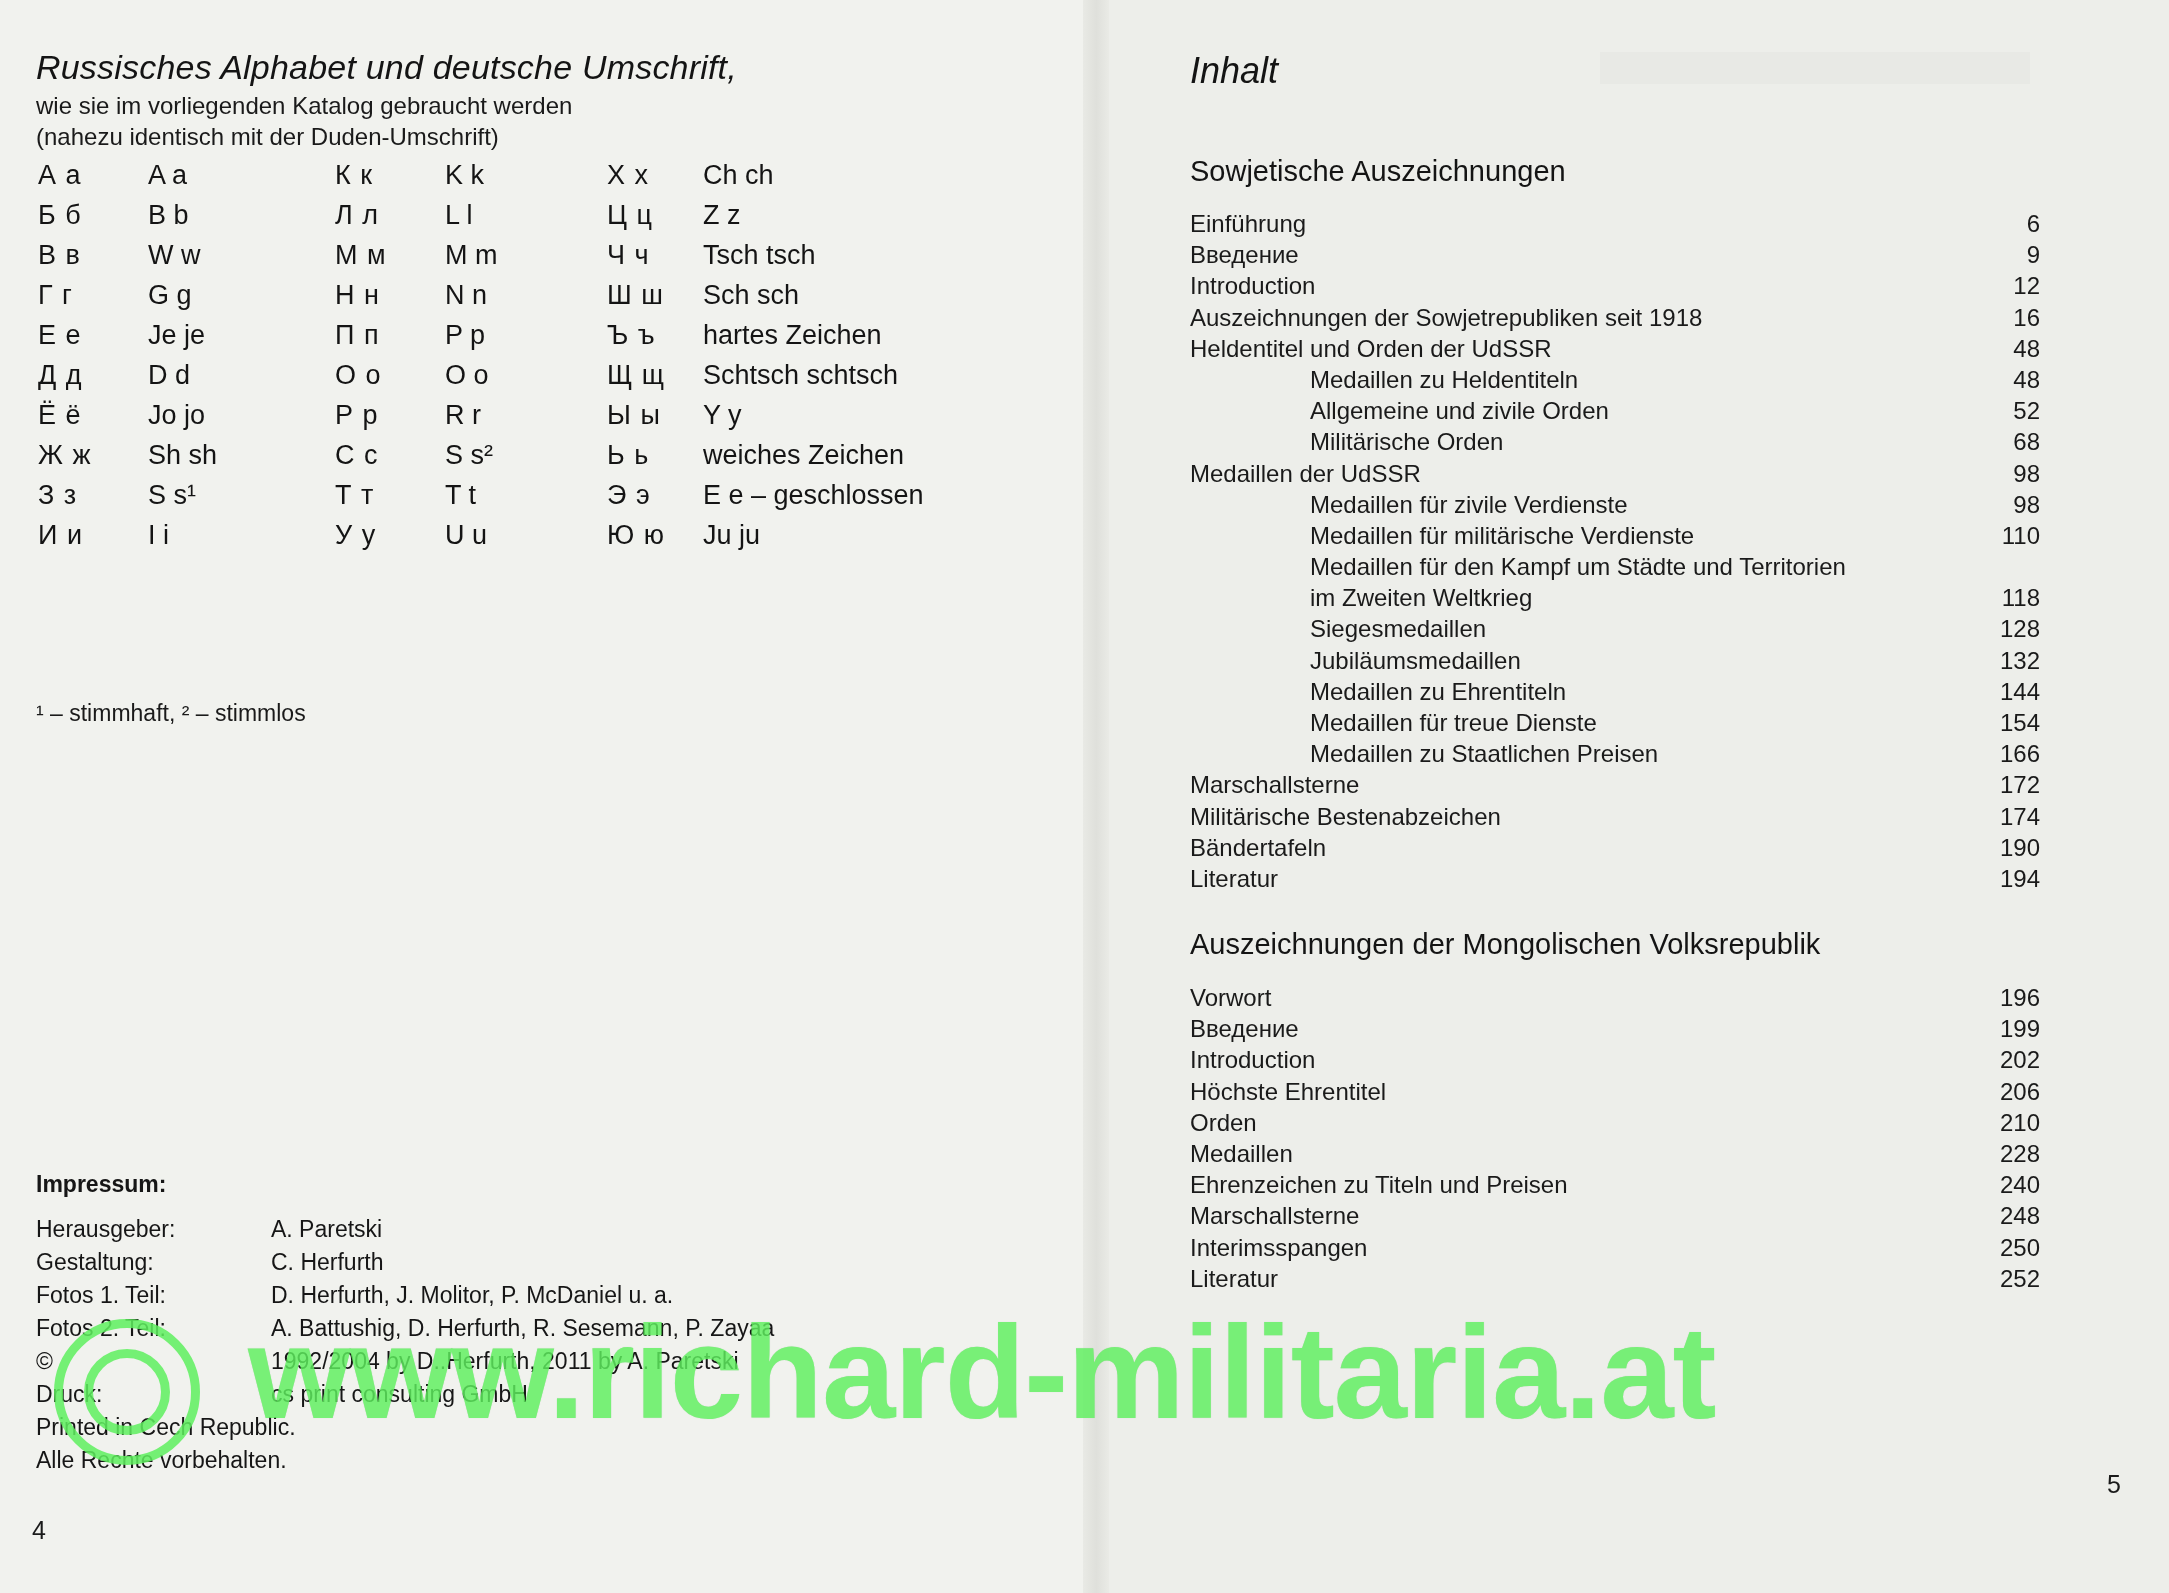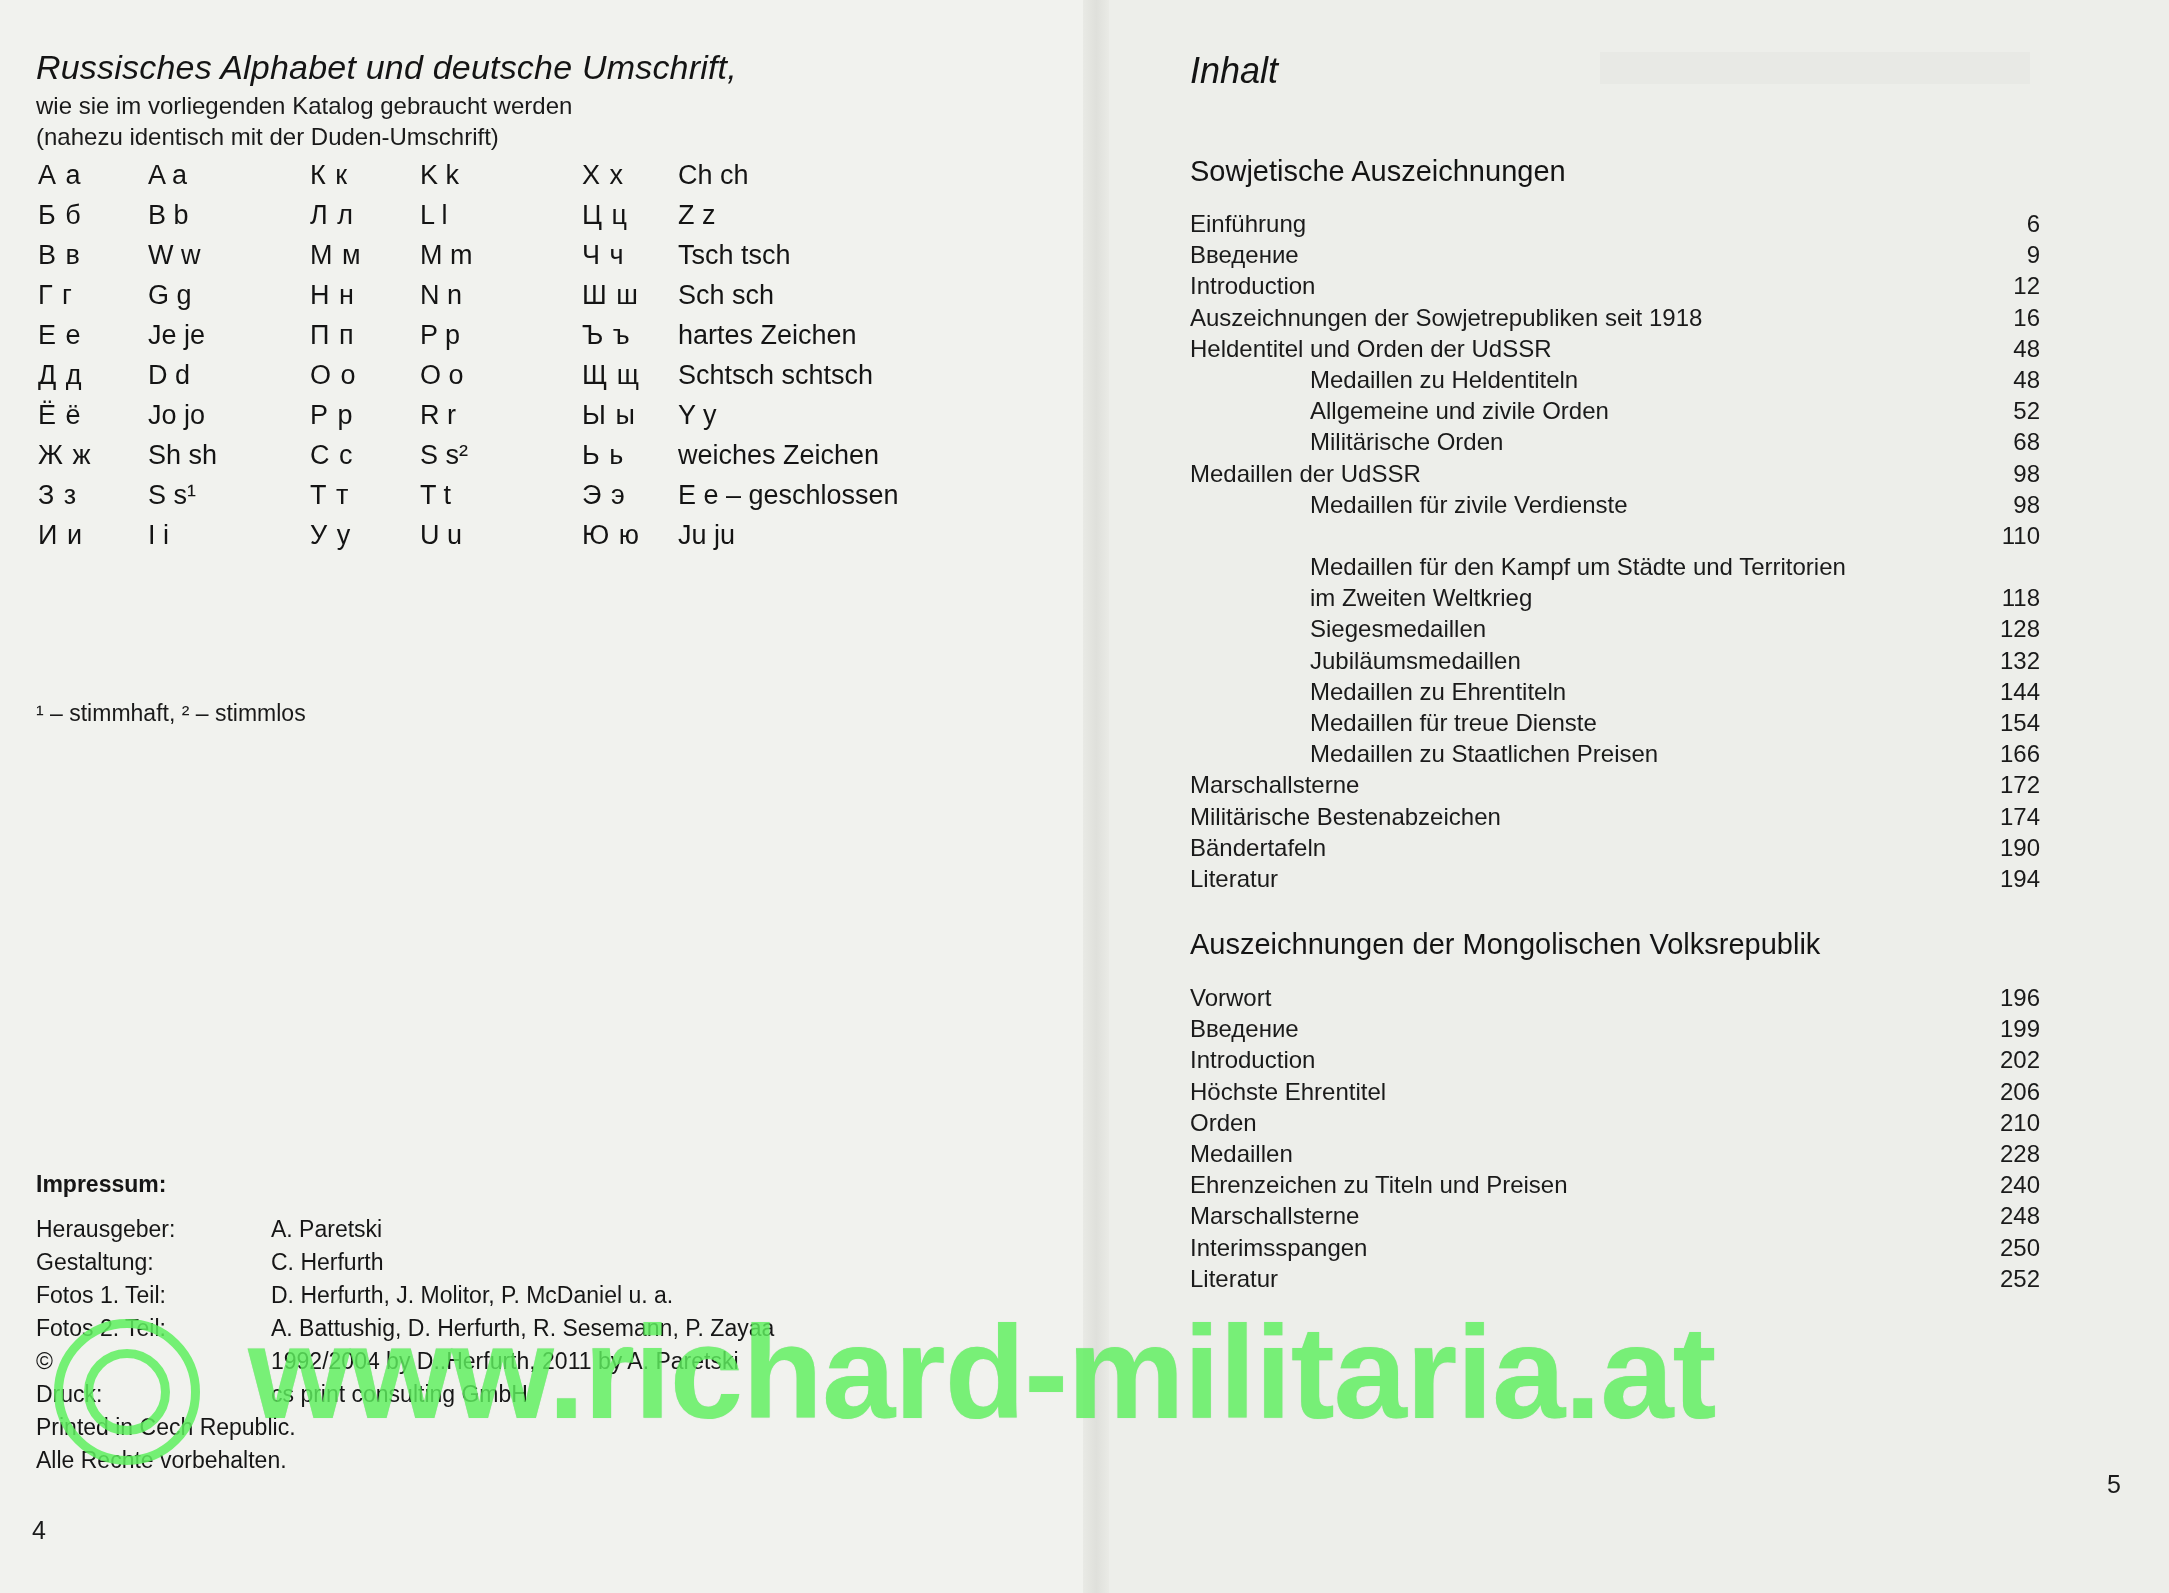--- a/index.html
+++ b/index.html
@@ -66,21 +66,21 @@
   .alpha-table {
     position: absolute;
     left: 38px; top: 155px;
     font-size: 27px;
     line-height: 40px;
     color: #141414;
   }
   .alpha-row { display: flex; }
   .col-a { width: 110px; }
   .col-b { width: 162px; }
-  .col-c { width: 110px; }
+  .col-c { width: 110px; margin-left: 25px; }
   .col-d { width: 162px; }
   .col-e { width: 96px; }
   .col-f { width: 260px; }
   .cyr { letter-spacing: 1px; }
 
   .alpha-foot {
     position: absolute;
     left: 36px; top: 700px;
     font-size: 23px;
     color: #1a1a1a;
@@ -332,21 +332,21 @@
     <div class="toc-row"><span class="t ind-0">Einführung</span><span class="p">6</span></div>
     <div class="toc-row"><span class="t ind-0">Введение</span><span class="p">9</span></div>
     <div class="toc-row"><span class="t ind-0">Introduction</span><span class="p">12</span></div>
     <div class="toc-row"><span class="t ind-0">Auszeichnungen der Sowjetrepubliken seit 1918</span><span class="p">16</span></div>
     <div class="toc-row"><span class="t ind-0">Heldentitel und Orden der UdSSR</span><span class="p">48</span></div>
     <div class="toc-row"><span class="t ind-1">Medaillen zu Heldentiteln</span><span class="p">48</span></div>
     <div class="toc-row"><span class="t ind-1">Allgemeine und zivile Orden</span><span class="p">52</span></div>
     <div class="toc-row"><span class="t ind-1">Militärische Orden</span><span class="p">68</span></div>
     <div class="toc-row"><span class="t ind-0">Medaillen der UdSSR</span><span class="p">98</span></div>
     <div class="toc-row"><span class="t ind-1">Medaillen für zivile Verdienste</span><span class="p">98</span></div>
-    <div class="toc-row"><span class="p">110</span></div>
+    <div class="toc-row"><span class="t ind-1">Medaillen für militärische Verdienste</span><span class="p">110</span></div>
     <div class="toc-row"><span class="t ind-1">Medaillen für den Kampf um Städte und Territorien</span><span class="p"></span></div>
     <div class="toc-row"><span class="t ind-1">im Zweiten Weltkrieg</span><span class="p">118</span></div>
     <div class="toc-row"><span class="t ind-1">Siegesmedaillen</span><span class="p">128</span></div>
     <div class="toc-row"><span class="t ind-1">Jubiläumsmedaillen</span><span class="p">132</span></div>
     <div class="toc-row"><span class="t ind-1">Medaillen zu Ehrentiteln</span><span class="p">144</span></div>
     <div class="toc-row"><span class="t ind-1">Medaillen für treue Dienste</span><span class="p">154</span></div>
     <div class="toc-row"><span class="t ind-1">Medaillen zu Staatlichen Preisen</span><span class="p">166</span></div>
     <div class="toc-row"><span class="t ind-0">Marschallsterne</span><span class="p">172</span></div>
     <div class="toc-row"><span class="t ind-0">Militärische Bestenabzeichen</span><span class="p">174</span></div>
     <div class="toc-row"><span class="t ind-0">Bändertafeln</span><span class="p">190</span></div>

